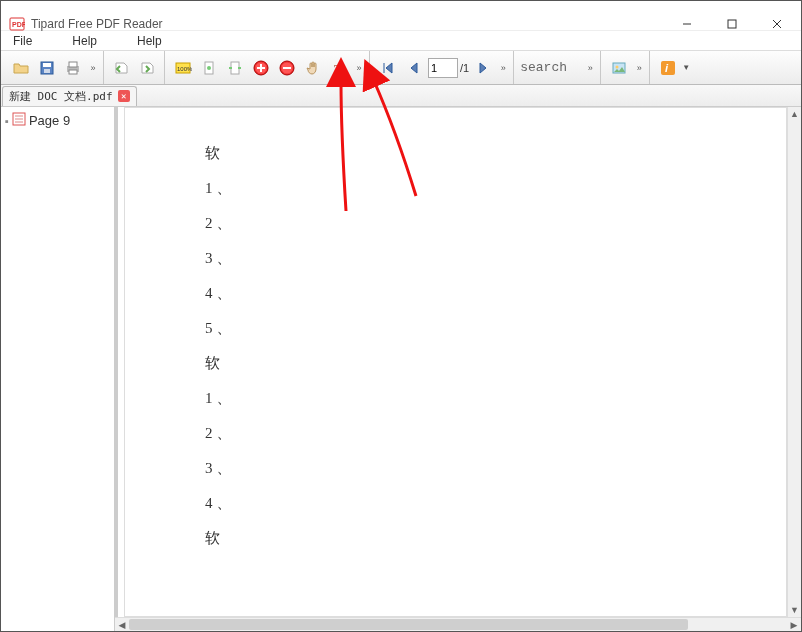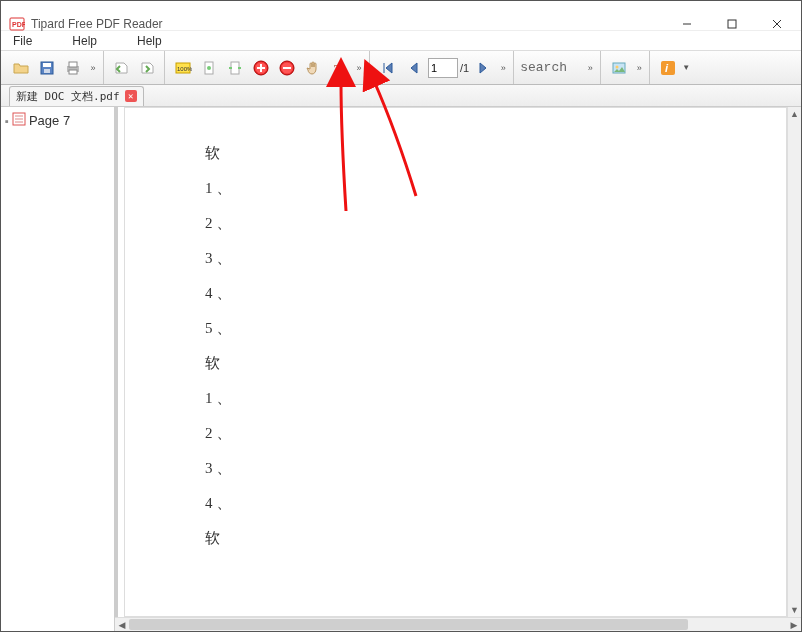--- a/index.html
+++ b/index.html
@@ -9,21 +9,21 @@
 .titlebar .title { color: #555; font-size: 12px; flex: 1; }
 .winbtn { width: 45px; height: 28px; display: flex; align-items: center; justify-content: center; color: #333; }
 .menubar { height: 20px; display: flex; align-items: center; padding: 0 4px; background: #fff; border-bottom: 1px solid #ddd; gap: 24px; }
 .menubar span { padding: 2px 8px; color: #333; font-size: 12px; }
 .toolbar { height: 34px; background: linear-gradient(#fdfdfd,#ececec); border-bottom: 1px solid #bbb; display: flex; align-items: center; padding: 0 4px; gap: 2px; overflow: hidden; }
 .tgroup { display: flex; align-items: center; gap: 2px; padding: 0 4px; border-right: 1px solid #c8c8c8; height: 100%; }
 .tbtn { width: 24px; height: 24px; display: flex; align-items: center; justify-content: center; border: 1px solid transparent; border-radius: 2px; }
 .chev { width: 12px; height: 24px; display: flex; align-items: center; justify-content: center; color: #555; font-size: 9px; }
 .pageinput { width: 30px; height: 20px; border: 1px solid #aaa; font-size: 11px; padding: 0 2px; text-align: left; }
 .searchbox { width: 62px; font-family: Liberation Mono, monospace; color: #666; font-size: 13px; }
-.tabstrip { height: 22px; background: linear-gradient(#f8f8f8,#ededed); border-bottom: 1px solid #ccc; display: flex; align-items: center; padding-left: 8px; }
+.tabstrip { height: 22px; background: linear-gradient(#f8f8f8,#ededed); border-bottom: 1px solid #ccc; display: flex; align-items: center; padding-left: 1px; }
 .tab { height: 20px; background: #f5f5f5; border: 1px solid #bbb; border-bottom: none; border-radius: 3px 3px 0 0; display: flex; align-items: center; padding: 0 6px; font-size: 11px; color: #333; gap: 5px; font-family: "SimSun", monospace; }
 .tab .close { width: 12px; height: 12px; background: #e55; color: #fff; border-radius: 2px; display: flex; align-items: center; justify-content: center; font-size: 9px; line-height: 1; }
 .mainarea { display: flex; height: 524px; }
 .sidebar { width: 114px; background: #fff; border-right: 1px solid #ccc; padding: 4px 2px; }
 .sidenode { display: flex; align-items: center; gap: 3px; font-size: 13px; color: #333; padding: 1px 2px; }
 .contentwrap { flex: 1; display: flex; flex-direction: column; position: relative; }
 .content { flex: 1; background: #fff; position: relative; border-left: 3px solid #ccc; }
 .page { position: absolute; left: 6px; top: 0; right: 14px; bottom: 0; background: #fff; border: 1px solid #ddd; padding: 20px 80px; font-family: "SimSun", serif; font-size: 15px; color: #333; overflow: hidden; }
 .page p { margin: 16px 0; letter-spacing: 4px; }
 .vscroll { position: absolute; right: 0; top: 0; bottom: 0; width: 14px; background: #f0f0f0; border-left: 1px solid #ddd; }
@@ -207,21 +207,21 @@
 <div class="mainarea">
   <div class="sidebar">
     <div class="sidenode">
       <span style="color:#888;font-size:11px;">▪</span>
       <span><svg width="14" height="14" viewBox="0 0 14 14">
             <rect x="1" y="1" width="12" height="12" fill="#fff" stroke="#d55"></rect>
             <line x1="3" y1="4" x2="11" y2="4" stroke="#d88"></line>
             <line x1="3" y1="7" x2="11" y2="7" stroke="#d88"></line>
             <line x1="3" y1="10" x2="11" y2="10" stroke="#d88"></line>
           </svg></span>
-      <span>Page 7</span>
+      <span>Page 9</span>
     </div>
   </div>
   <div class="contentwrap">
     <div class="content">
       <div class="page">
         <p>软</p>
         <p>1、</p>
         <p>2、</p>
         <p>3、</p>
         <p>4、</p>

